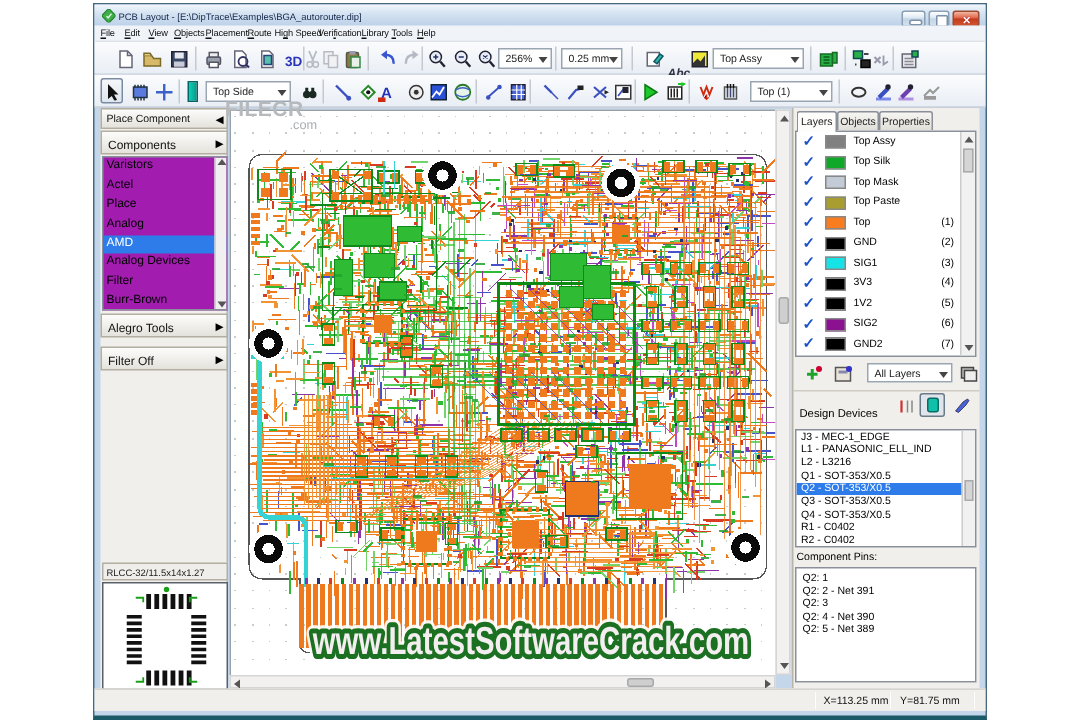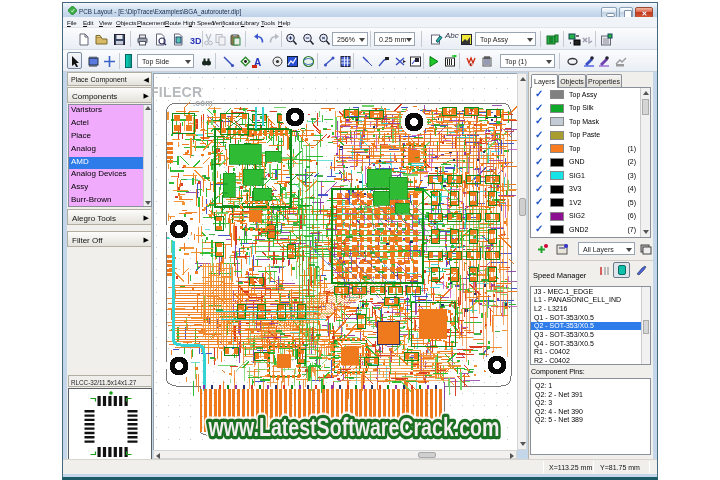--- a/index.html
+++ b/index.html
@@ -18,21 +18,21 @@
 #tb1{position:absolute;left:63px;top:28px;width:594px;height:22px;background:linear-gradient(#fbfcfd,#e9eef5);border-bottom:1px solid #d5dae2;}
 #tb2{position:absolute;left:63px;top:50px;width:594px;height:22px;background:linear-gradient(#fbfcfd,#e9eef5);border-bottom:1px solid #c9cfd8;}
 .sep{position:absolute;top:3px;width:1px;height:16px;background:#c4c9d2;}
 .combo{position:absolute;background:#fff;border:1px solid #9aa5b2;font-size:7px;color:#222;}
 .combo .ar{position:absolute;right:2px;top:45%;width:0;height:0;border-left:3px solid transparent;border-right:3px solid transparent;border-top:4px solid #444;}
 .combo .t{position:absolute;left:4px;top:3px;}
 
 #lpanel{position:absolute;left:67px;top:72px;width:85px;height:387px;background:#f0efeb;border-right:1px solid #b9b4aa;}
 .lphdr{position:absolute;left:0px;width:85px;background:linear-gradient(#fcfcfb,#e4e2db);border:1px solid #b3aea2;font-size:7px;color:#111;}
 .lphdr .arr{position:absolute;right:2px;top:3px;font-size:7px;color:#000;}
-.llist{position:absolute;left:1px;width:84px;background:#f0abfc;border:1px solid #8a9099;font-size:8px;color:#000;overflow:hidden;}
+.llist{position:absolute;left:1px;width:84px;background:#a21caf;border:1px solid #8a9099;font-size:8px;color:#000;overflow:hidden;}
 .llist .row{padding-left:2px;white-space:nowrap;}
 .llist .sel{background:#2e7cea;color:#fff;}
 .lscroll{position:absolute;right:0;top:0;bottom:0;width:8px;background:#f0f0f0;border-left:1px solid #d0d0d0;}
 .lscroll:before{content:"";position:absolute;top:1px;left:1px;border-left:3px solid transparent;border-right:3px solid transparent;border-bottom:4px solid #555;}
 .lscroll:after{content:"";position:absolute;bottom:1px;left:1px;border-left:3px solid transparent;border-right:3px solid transparent;border-top:4px solid #555;}
 
 #canvas{position:absolute;left:153px;top:73px;width:364px;height:377px;background:#fff;border-left:1px solid #98a0a8;border-top:1px solid #98a0a8;overflow:hidden;}
 #vscroll{position:absolute;left:517px;top:73px;width:10px;height:377px;background:#f2f1f0;border:1px solid #d5d5d5;}
 #vscroll .thumb{position:absolute;left:1px;top:124px;width:7px;height:18px;background:#cfcfcf;border:1px solid #a8a8a8;border-radius:2px;}
 #hscroll{position:absolute;left:153px;top:450px;width:364px;height:9px;background:#f2f1f0;border:1px solid #d5d5d5;}
@@ -56,22 +56,22 @@
 #dmbox .row{height:8.7px;padding:0.5px 0 0 3px;white-space:nowrap;}
 #dmbox .sel{background:#2e7cea;color:#fff;}
 #dmbox .sb{position:absolute;right:0;top:0;bottom:0;width:9px;background:#f1f1f1;border-left:1px solid #ccc;}
 #dmbox .sb .th{position:absolute;left:1px;top:33px;width:6px;height:14px;background:#d5d5d5;border:1px solid #aaa;}
 #pinlbl{position:absolute;left:2px;top:296px;font-size:7px;color:#000;}
 #pinbox{position:absolute;left:1px;top:306px;width:121px;height:77px;background:#fff;border:1px solid #8a9099;font-size:7px;padding:3px 0 0 4px;line-height:8.6px;}
 #status{position:absolute;left:63px;top:459px;width:594px;height:15px;background:#f0efec;border-top:1px solid #d8d5ce;font-size:7px;color:#111;}
 #status .p{position:absolute;top:4px;}
 #status .d{position:absolute;top:1px;width:1px;height:12px;background:#cac7c0;border-right:1px solid #fff;}
 
-#filecr{position:absolute;left:150px;top:84px;font-weight:bold;color:#b6babd;font-size:14px;letter-spacing:0.3px;z-index:30;}
-#filecr .c{position:absolute;left:43px;top:14px;font-size:8.5px;font-weight:bold;color:#a9adb0;letter-spacing:0;}
+#filecr{position:absolute;left:150px;top:64px;font-weight:bold;color:#b6babd;font-size:14px;letter-spacing:0.3px;z-index:30;}
+#filecr .c{position:absolute;left:43px;top:14px;font-size:8.5px;font-weight:normal;color:#a9adb0;letter-spacing:0;}
 #wm{position:absolute;left:192px;top:406px;width:324px;height:40px;z-index:31;}
 </style></head>
 <body>
 <div id="win"></div>
 <div id="title">
     <svg id="dicon" viewBox="0 0 10 10">
       <rect x="1.2" y="1.2" width="7.6" height="7.6" rx="1" transform="rotate(45 5 5)" fill="#3fae49" stroke="#1e7d28" stroke-width="0.8"></rect>
       <path d="M3.4 5.2 L4.6 6.6 L7 3.4" stroke="#e8f8e8" stroke-width="1" fill="none"></path>
     </svg>
     <span class="txt">PCB Layout - [E:\DipTrace\Examples\BGA_autorouter.dip]</span>
@@ -169,21 +169,21 @@
     <div class="sep" style="left:307px"></div>
     <div class="combo" style="left:311px;top:4px;width:41px;height:14px;">
       <span class="t">0.25 mm</span>
       <span class="ar"></span>
     </div>
     <div class="sep" style="left:358px"></div>
     <svg style="position:absolute;left:367px;top:5px" width="13" height="13" viewBox="0 0 13 13">
       <rect x="1.5" y="2" width="8" height="9" fill="#fff" stroke="#667"></rect>
       <path d="M6 8l4-5 2 1.5-4 5z" fill="#2ab5a5" stroke="#156"></path>
     </svg>
-    <span style="position:absolute;left:382px;top:3px;font-size:8px;font-style:italic;font-weight:normal;color:#334;">Abc</span>
+    <span style="position:absolute;left:382px;top:16px;font-size:8px;font-style:italic;font-weight:bold;color:#334;">Abc</span>
     <svg style="position:absolute;left:397px;top:5px" width="13" height="13" viewBox="0 0 13 13">
       <rect x="1.5" y="1.5" width="10" height="10" fill="#f0e838" stroke="#223"></rect>
       <path d="M2 9l3-3 2 2 3-4v7H2z" fill="#333"></path>
     </svg>
     <div class="combo" style="left:412px;top:4px;width:61px;height:14px;">
       <span class="t">Top Assy</span>
       <span class="ar"></span>
     </div>
     <div class="sep" style="left:477px"></div>
     <svg style="position:absolute;left:483px;top:5px" width="13" height="13" viewBox="0 0 13 13">
@@ -332,21 +332,21 @@
       <span style="position:absolute;left:4px;top:4px;">Components</span>
       <span class="arr" style="top:4px;">▶</span>
     </div>
   <div class="llist" style="top:32px;height:103px;">
     <div class="row" style="height:12.9px">Varistors</div>
     <div class="row" style="height:12.9px">Actel</div>
     <div class="row" style="height:12.9px">Place</div>
     <div class="row" style="height:12.9px">Analog</div>
     <div class="row sel" style="height:12.9px">AMD</div>
     <div class="row" style="height:12.9px">Analog Devices</div>
-    <div class="row" style="height:12.9px">Assy</div>
+    <div class="row" style="height:12.9px">Filter</div>
     <div class="row" style="height:12.9px">Burr-Brown</div>
     <div class="lscroll"></div>
   </div>
   <div class="lphdr" style="top:137px;height:16px;font-size:8px;">
       <span style="position:absolute;left:4px;top:4px;">Alegro Tools</span>
       <span class="arr" style="top:4px;">▶</span>
     </div>
   <div class="lphdr" style="top:159px;height:16px;font-size:8px;">
       <span style="position:absolute;left:4px;top:4px;">Filter Off</span>
       <span class="arr" style="top:4px;">▶</span>
@@ -782,21 +782,21 @@
       <div class="combo" style="left:48px;top:0px;width:57px;height:13px;">
         <span class="t">All Layers</span>
         <span class="ar"></span>
       </div>
       <svg style="position:absolute;left:109px;top:1px" width="13" height="13">
         <rect x="2" y="2" width="8" height="7" fill="#bbb" stroke="#444"></rect>
         <rect x="4" y="4" width="8" height="7" fill="#eee" stroke="#444"></rect>
       </svg>
     </div>
   <div id="dmhdr">
-      <span style="position:absolute;left:4px;top:10px;font-size:7.5px;color:#000;">Speed Manager</span>
+      <span style="position:absolute;left:4px;top:10px;font-size:7.5px;color:#000;">Design Devices</span>
       <svg style="position:absolute;left:70px;top:4px" width="12" height="12">
         <path d="M2 2v8" stroke="#c33" stroke-width="1.5"></path>
         <path d="M6 2v8M9 2v8" stroke="#888" stroke-width="1"></path>
       </svg>
       <div style="position:absolute;left:84px;top:1px;width:17px;height:16px;background:#dfe5ea;border:1px solid #6a7a88;border-radius:2px;">
         <div style="position:absolute;left:4px;top:2px;width:8px;height:10px;background:#10c0a8;border:1px solid #0a6a66;border-radius:2px;"></div>
       </div>
       <svg style="position:absolute;left:106px;top:3px" width="13" height="13">
         <path d="M2 10 L7 4 L10 2 L11 3 L9 6 L4 11 Z" fill="#4a62d8" stroke="#223" stroke-width="0.5"></path>
       </svg>

